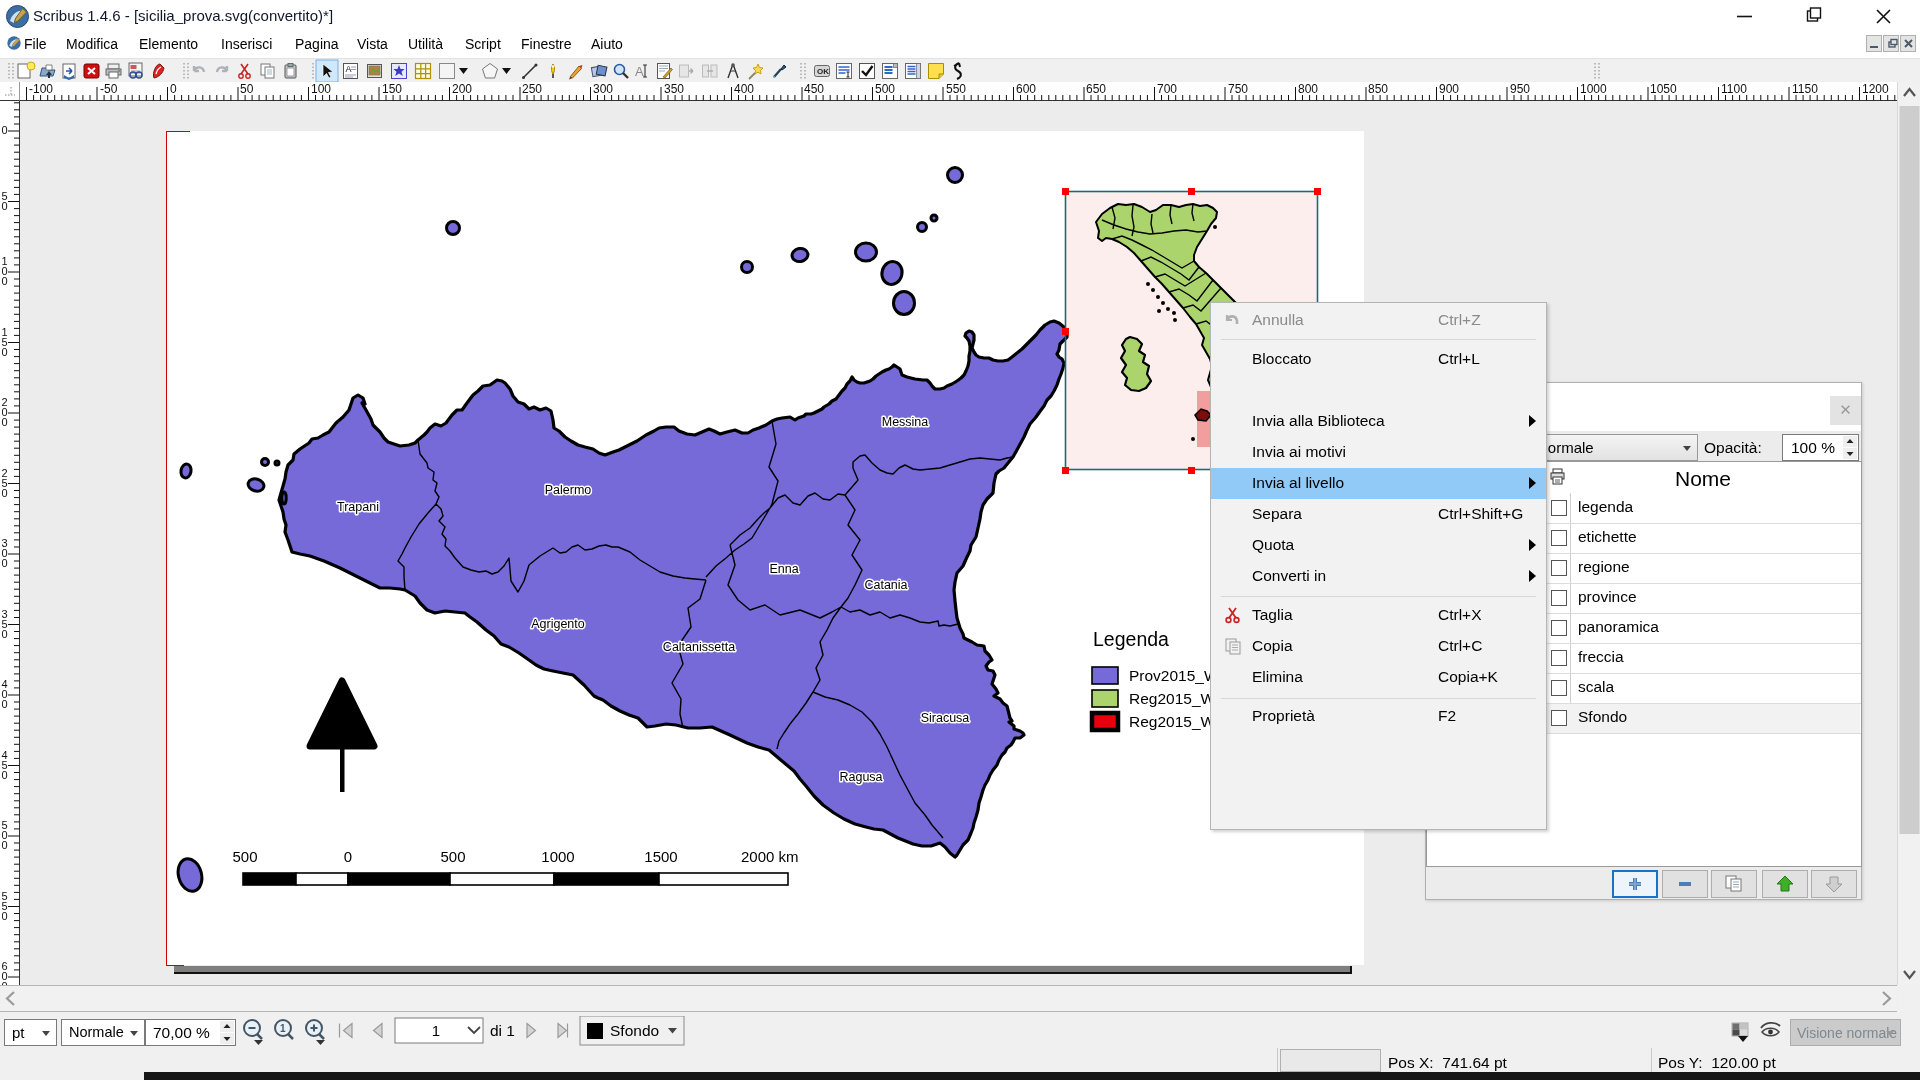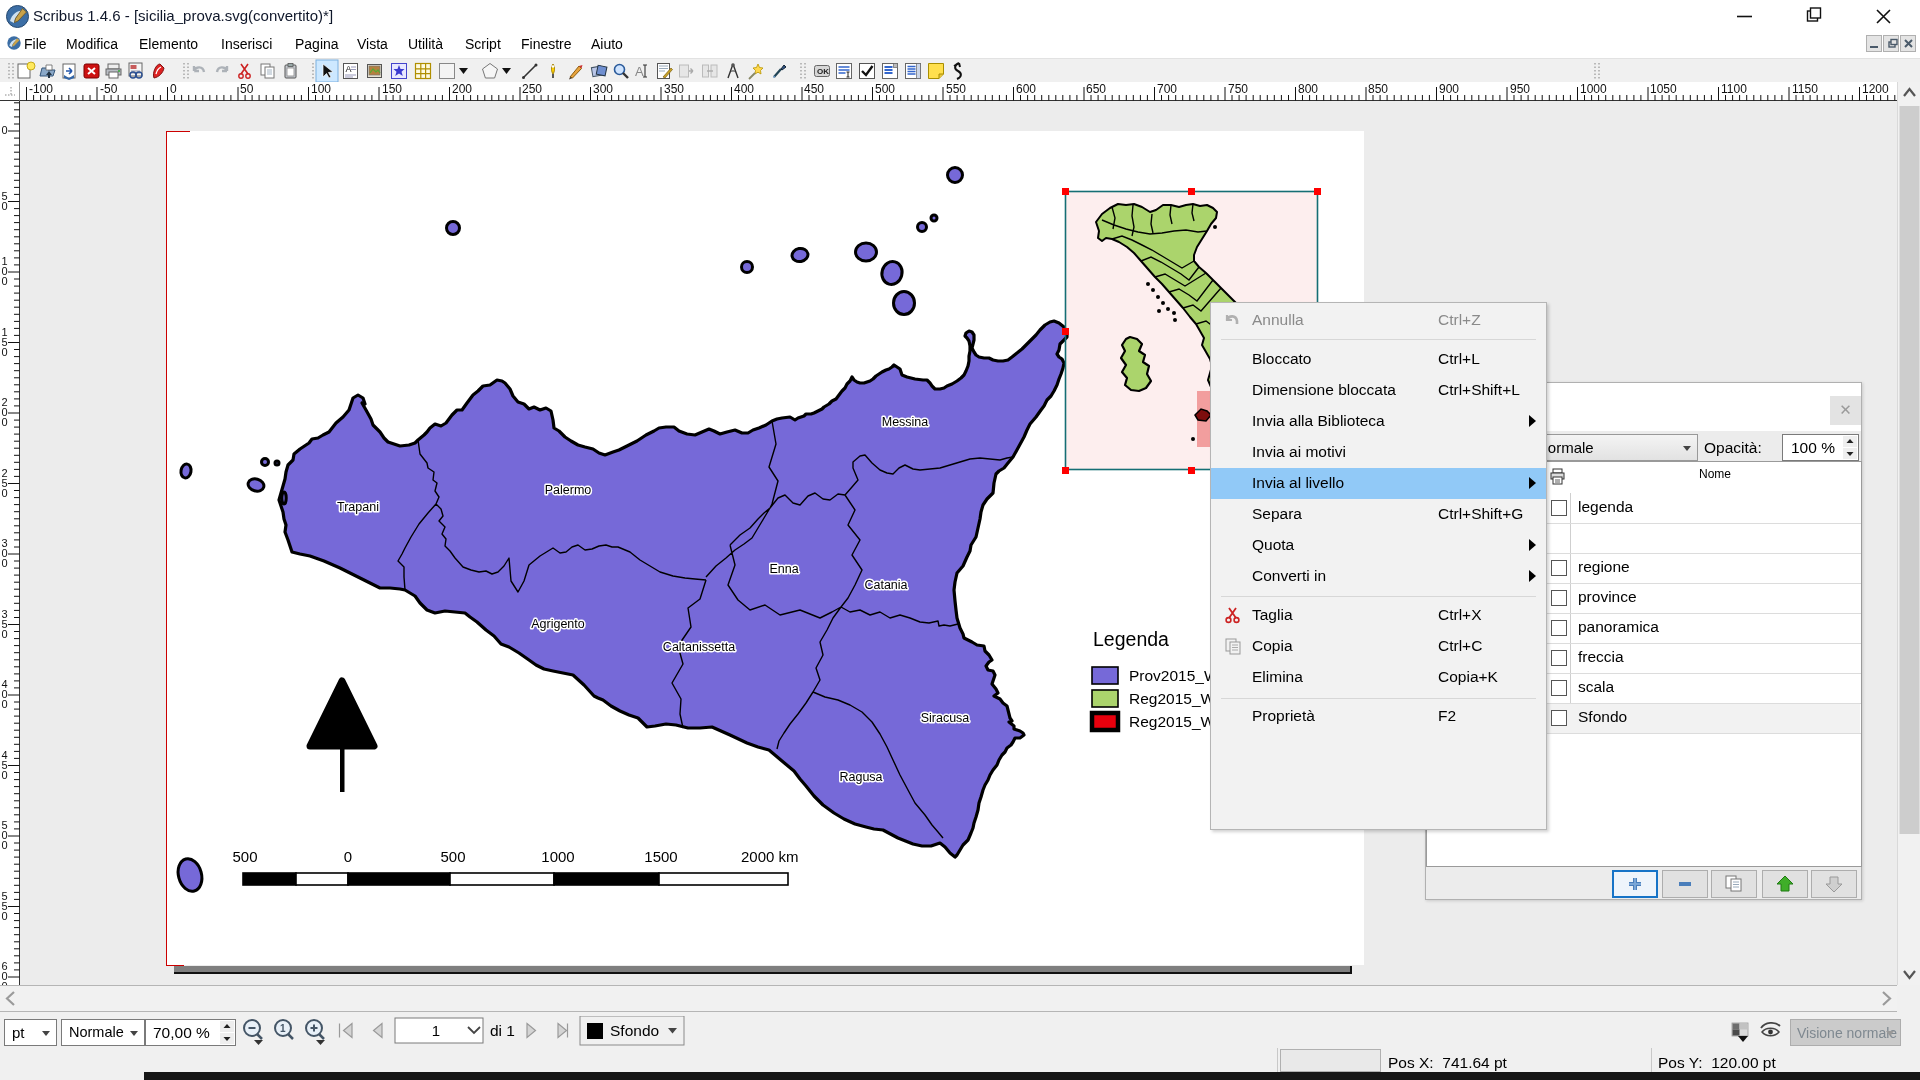--- a/index.html
+++ b/index.html
@@ -450,26 +450,30 @@
         <path d="M3.5 16 L7 20 L10.5 16 Z" fill="#222"></path>
       </svg>
 </div>
 <div class="abs" style="left:0px;top:78px;width:436px;height:406px;background:#fff;border:1px solid #9a9a9a"></div>
 <svg class="abs" style="left:124px;top:84px" width="18" height="20" viewBox="0 0 18 20">
       <rect x="3" y="2" width="9" height="4" fill="none" stroke="#333"></rect>
       <rect x="1" y="6" width="13" height="6" fill="#ddd" stroke="#333"></rect>
       <rect x="3" y="10" width="9" height="7" fill="#fff" stroke="#333"></rect>
       <path d="M5 13 h5 M5 15 h5" stroke="#333" stroke-width="0.8"></path>
     </svg>
-<div class="abs" style="left:249px;top:84px;font-size:12px;width:80px;text-align:center">Nome</div>
+<div class="abs" style="left:249px;top:84px;font-size:21px;width:80px;text-align:left">Nome</div>
 <div class="abs" style="left:144px;top:110px;width:1px;height:240px;background:#cfcfcf"></div>
 <div class="abs lrow" style="top:320px;background:#f2f2f2"></div>
 <div class="abs lrow" style="top:110px">
       <span class="cbx" style="left:124px;top:7px"></span>
       <span style="position:absolute;left:151px;top:5px">legenda</span>
+    </div>
+<div class="abs lrow" style="top:140px">
+      <span class="cbx" style="left:124px;top:7px"></span>
+      <span style="position:absolute;left:151px;top:5px">etichette</span>
     </div>
 <div class="abs lrow" style="top:170px">
       <span class="cbx" style="left:124px;top:7px"></span>
       <span style="position:absolute;left:151px;top:5px">regione</span>
     </div>
 <div class="abs lrow" style="top:200px">
       <span class="cbx" style="left:124px;top:7px"></span>
       <span style="position:absolute;left:151px;top:5px">province</span>
     </div>
 <div class="abs lrow" style="top:230px">
@@ -518,24 +522,20 @@
         <path d="M4 9 C6 4 13 4 14 10 L14 13" stroke="#b0b0b0" stroke-width="2.6" fill="none"></path>
         <path d="M4 4 V9 H9" fill="none" stroke="#b0b0b0" stroke-width="2.2"></path>
       </svg>
       <span class="lab">Annulla</span>
       <span class="sc">Ctrl+Z</span>
     </div>
 <div class="menuLine" style="top:36px"></div>
 <div class="ci" style="top:41px">
       <span class="lab">Bloccato</span>
       <span class="sc">Ctrl+L</span>
-    </div>
-<div class="ci" style="top:72px">
-      <span class="lab">Dimensione bloccata</span>
-      <span class="sc">Ctrl+Shift+L</span>
     </div>
 <div class="ci" style="top:103px">
       <span class="lab">Invia alla Biblioteca</span>
       <span class="sub"></span>
     </div>
 <div class="ci" style="top:134px">
       <span class="lab">Invia ai motivi</span>
     </div>
 <div class="ci" style="top:165px;background:#91c9f7">
       <span class="lab">Invia al livello</span>

